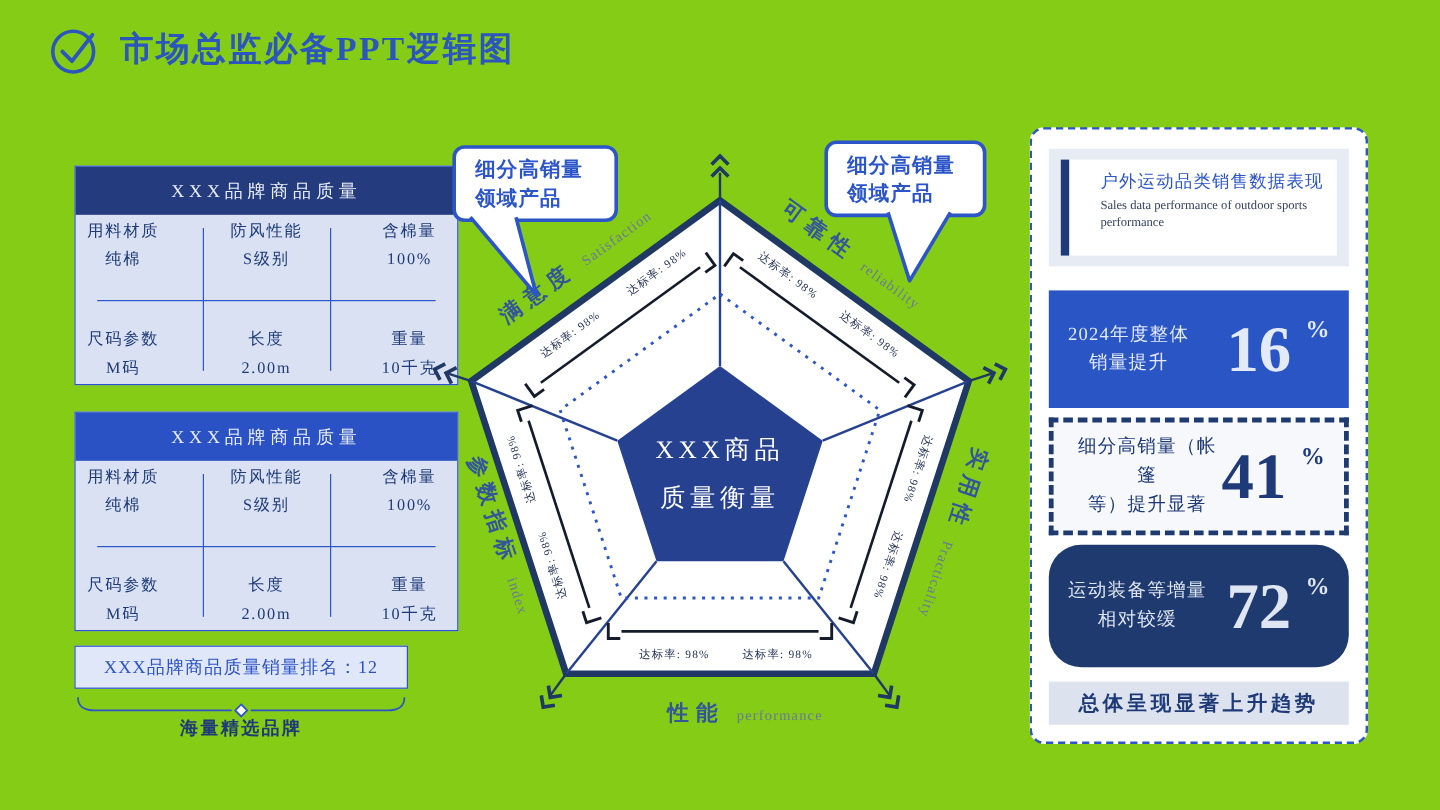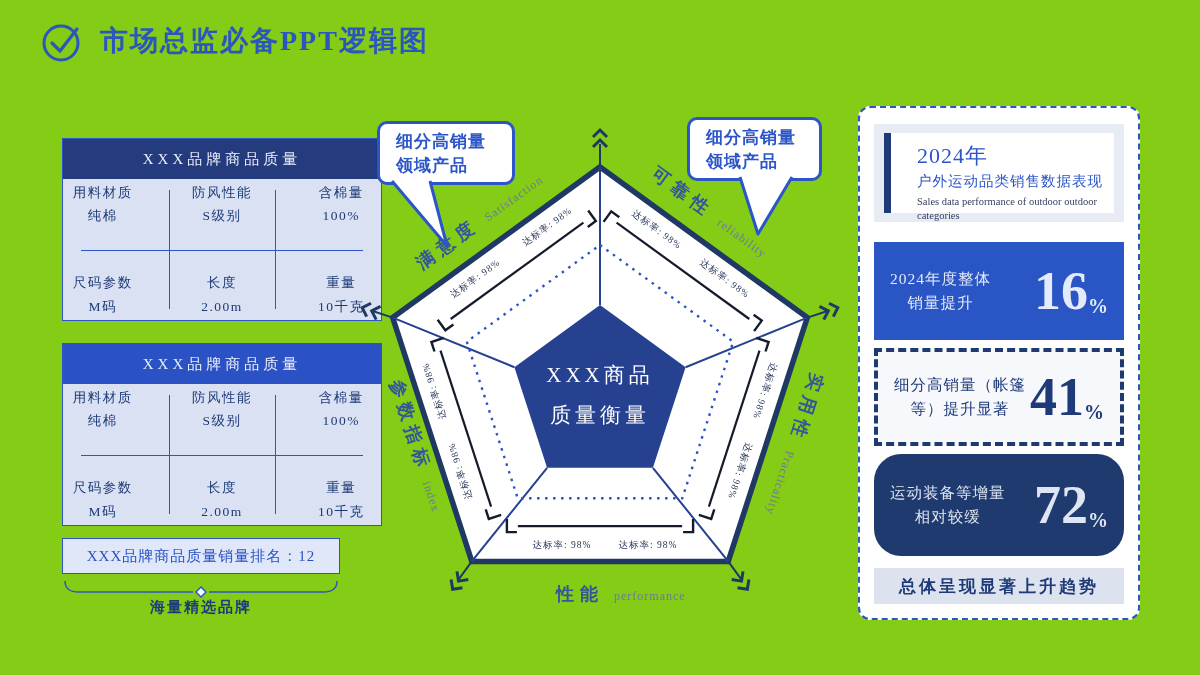--- a/index.html
+++ b/index.html
@@ -46,21 +46,21 @@
            border:2px dashed #2b55c8; border-radius:12px; background:#fff; padding:16px 14px 0 14px; }
   .hdr-card { position:relative; height:98px; background:#e7ebf4; margin-bottom:20px; }
   .hdr-inner { position:absolute; left:10px; top:9px; right:10px; bottom:9px; background:#ffffff;
                border-left:7px solid #1e3a78; padding:8px 0 0 26px; }
   .hdr-year { font-size:22px; color:#2b55c8; letter-spacing:1px; }
   .hdr-zh { font-size:14.5px; color:#2b55c8; letter-spacing:1px; margin-top:1px; }
   .hdr-en { font-size:10.5px; color:#333f5e; margin-top:4px; line-height:1.3; width:180px; }
   .stat { position:relative; display:flex; align-items:center; justify-content:space-between;
           padding:0 16px; margin-bottom:8px; }
   .stat .lbl { font-size:15.5px; line-height:1.55; letter-spacing:1px; text-align:center; }
-  .stat .num { display:flex; align-items:flex-end; }
+  .stat .num { display:flex; align-items:flex-start;gap:12px; }
   .stat .val { font-size:54px; font-weight:bold; line-height:1; }
   .stat .unit { font-size:20px; font-weight:bold; }
   .stat-royal { height:98px; background:#2a55c4; color:#e3eaf9; }
   .stat-dashed { height:98px; background:#f6f8fc; border:4px dashed #1e3a6e; color:#1e3a78; }
   .stat-navy { height:102px; background:#1e3a6e; color:#dfe5f2; margin-bottom:12px;border-radius:27px; }
   .panel-footer { height:36px; background:#dde3ee; display:flex; align-items:center; justify-content:center;
                   color:#1e3a78; font-size:17px; letter-spacing:3px; font-weight:bold; }
 </style>
 </head>
 <body>
@@ -239,23 +239,22 @@
   <div class="bubble" style="left:687px; top:117px; width:135px; height:64px;">
     <span>细分高销量</span><br><span>领域产品</span>
   </div>
   <svg class="tail" style="left:733px; top:176px;" width="70" height="64">
     <path d="M7,1 L25,58 L59,1" fill="#ffffff" stroke="#2b55c8" stroke-width="3" stroke-linejoin="round"></path>
   </svg>
 
   <div class="panel">
     <div class="hdr-card">
       <div class="hdr-inner">
-        <div class="hdr-year">2024年</div>
         <div class="hdr-zh">户外运动品类销售数据表现</div>
-        <div class="hdr-en">Sales data performance of outdoor outdoor categories</div>
+        <div class="hdr-en">Sales data performance of outdoor sports performance</div>
       </div>
     </div>
 
     <div class="stat stat-royal">
       <div class="lbl">
         <span>2024年度整体</span><br><span>销量提升</span>
       </div>
       <div class="num">
         <span class="val">16</span>
           <span class="unit">%</span>

